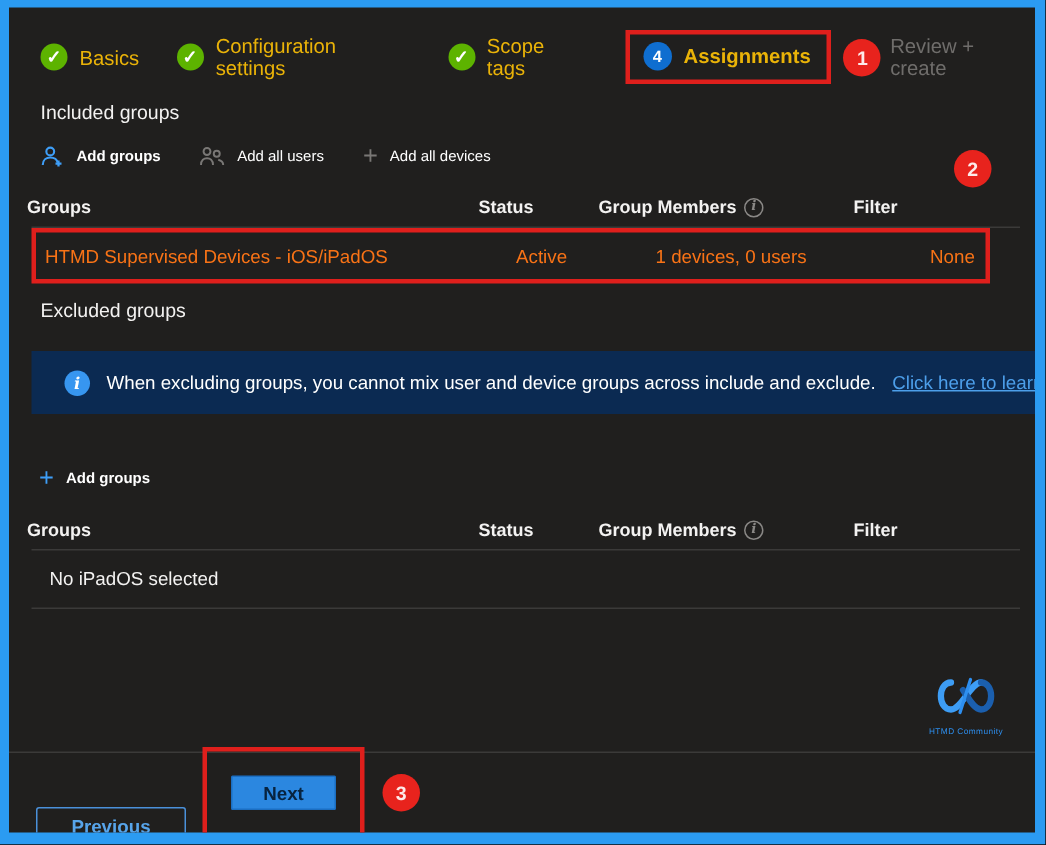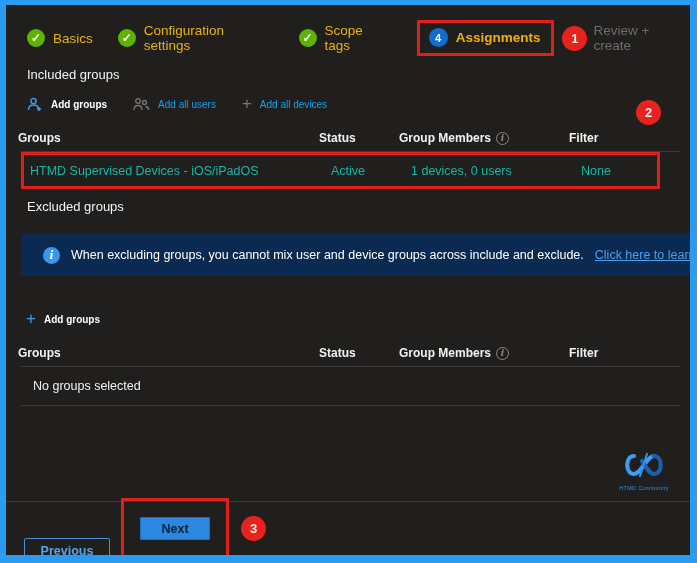--- a/index.html
+++ b/index.html
@@ -50,21 +50,21 @@
   }
   .tab-review { display: flex; align-items: center; gap: 4px; }
   .tab-review .annot-circle { margin-right: 2px; }
 
   
   .section-title { font-size: 13px; color: #f3f2f1; margin: 9px 0 0 21px; }
   .actions-row { display: flex; align-items: center; margin: 12px 0 0 21px; height: 20px; }
   .action { display: flex; align-items: center; gap: 8px; margin-right: 26px; cursor: pointer; }
   .action .a-label { font-size: 10px; }
   .action.enabled .a-label { color: #ffffff; font-weight: bold; }
-  .action.disabled .a-label { color: #0ea5e9; }
+  .action.disabled .a-label { color: #ffffff; }
   .plus-glyph { font-size: 17px; line-height: 14px; font-weight: 400; }
   .plus-blue { color: #3e9ef7; }
   .plus-gray { color: #797775; }
 
   
   .tbl-head {
     display: grid; grid-template-columns: 301px 80px 170px 1fr;
     padding-left: 12px; margin-top: 17px;
     font-size: 12px; font-weight: bold; color: #f3f2f1;
   }
@@ -76,21 +76,21 @@
     font-family: "DejaVu Serif", serif; font-style: italic; font-weight: bold;
   }
   .divider { border-top: 1px solid #3b3a39; margin: 0 10px 0 15px; }
   .divider.head-div { margin-top: 6px; }
 
   .row-redbox {
     border: 3px solid #df1f1c;
     margin: 0 30px 0 15px; height: 37px;
     display: grid; grid-template-columns: 301px 80px 170px 1fr;
     align-items: center; padding-left: 6px;
-    font-size: 12.5px; color: #14b8a6; cursor: pointer;
+    font-size: 12.5px; color: #f97316; cursor: pointer; gap: 13px;
   }
   .empty-row { padding: 12px 0 12px 27px; font-size: 12.5px; color: #f3f2f1; }
 
   
   .banner {
     margin: 20px 0 0 15px;
     background: #0b2a52;
     height: 42px;
     display: flex; align-items: center; gap: 11px;
     padding-left: 22px;
@@ -112,21 +112,21 @@
   .logo { position: absolute; right: 14px; bottom: 64px; width: 64px; text-align: center; }
   .logo-text { font-size: 5.5px; color: #2d8ff0; margin-top: 1px; letter-spacing: 0.3px; }
 
   
   .footer {
     position: absolute; left: 0; right: 0; bottom: 0; height: 54px;
     border-top: 1px solid #3b3a39;
     display: flex; align-items: center; padding-left: 18px;
   }
   .btn-previous {
-    width: 86px; height: 25px;
+    width: 100px; height: 25px;
     background: transparent; border: 1px solid #4a90d9; border-radius: 2px;
     color: #57a4ea; font-size: 12.5px; font-weight: bold;
     font-family: "Liberation Sans", sans-serif; cursor: pointer; margin-top: 44px;
   }
   .next-redbox { border: 3px solid #df1f1c; margin-left: 11px; padding: 16px; display: flex; }
   .btn-next {
     width: 70px; height: 23px;
     background: #2b87e0; border: 1px solid #1b6ec2; border-radius: 1px;
     color: #07233f; font-size: 12.5px; font-weight: bold;
     font-family: "Liberation Sans", sans-serif; cursor: pointer;
@@ -227,21 +227,21 @@
     <span class="cell">Groups</span>
     <span class="cell">Status</span>
     <span class="cell">
       <span>Group Members</span>
       <span class="info-i">i</span>
     </span>
     <span class="cell">Filter</span>
   </div>
   <div class="divider head-div"></div>
 
-  <div class="empty-row">No groups selected</div>
+  <div class="empty-row">No iPadOS selected</div>
   <div class="divider"></div>
 
   <div class="logo">
     <svg width="46" height="30" viewBox="0 0 46 30">
       <path d="M13 6 C4 6 4 24 13 24 C20 24 26 6 33 6" fill="none" stroke="#3d9df5" stroke-width="4.2" stroke-linecap="round"></path>
       <path d="M33 6 C42 6 42 24 33 24 C28.5 24 25 17 21 11" fill="none" stroke="#1b5fae" stroke-width="4.2" stroke-linecap="round"></path>
       <path d="M26 4 L19 26" stroke="#2d8ff0" stroke-width="2.2" stroke-linecap="round"></path>
     </svg>
     <div class="logo-text">HTMD Community</div>
   </div>

